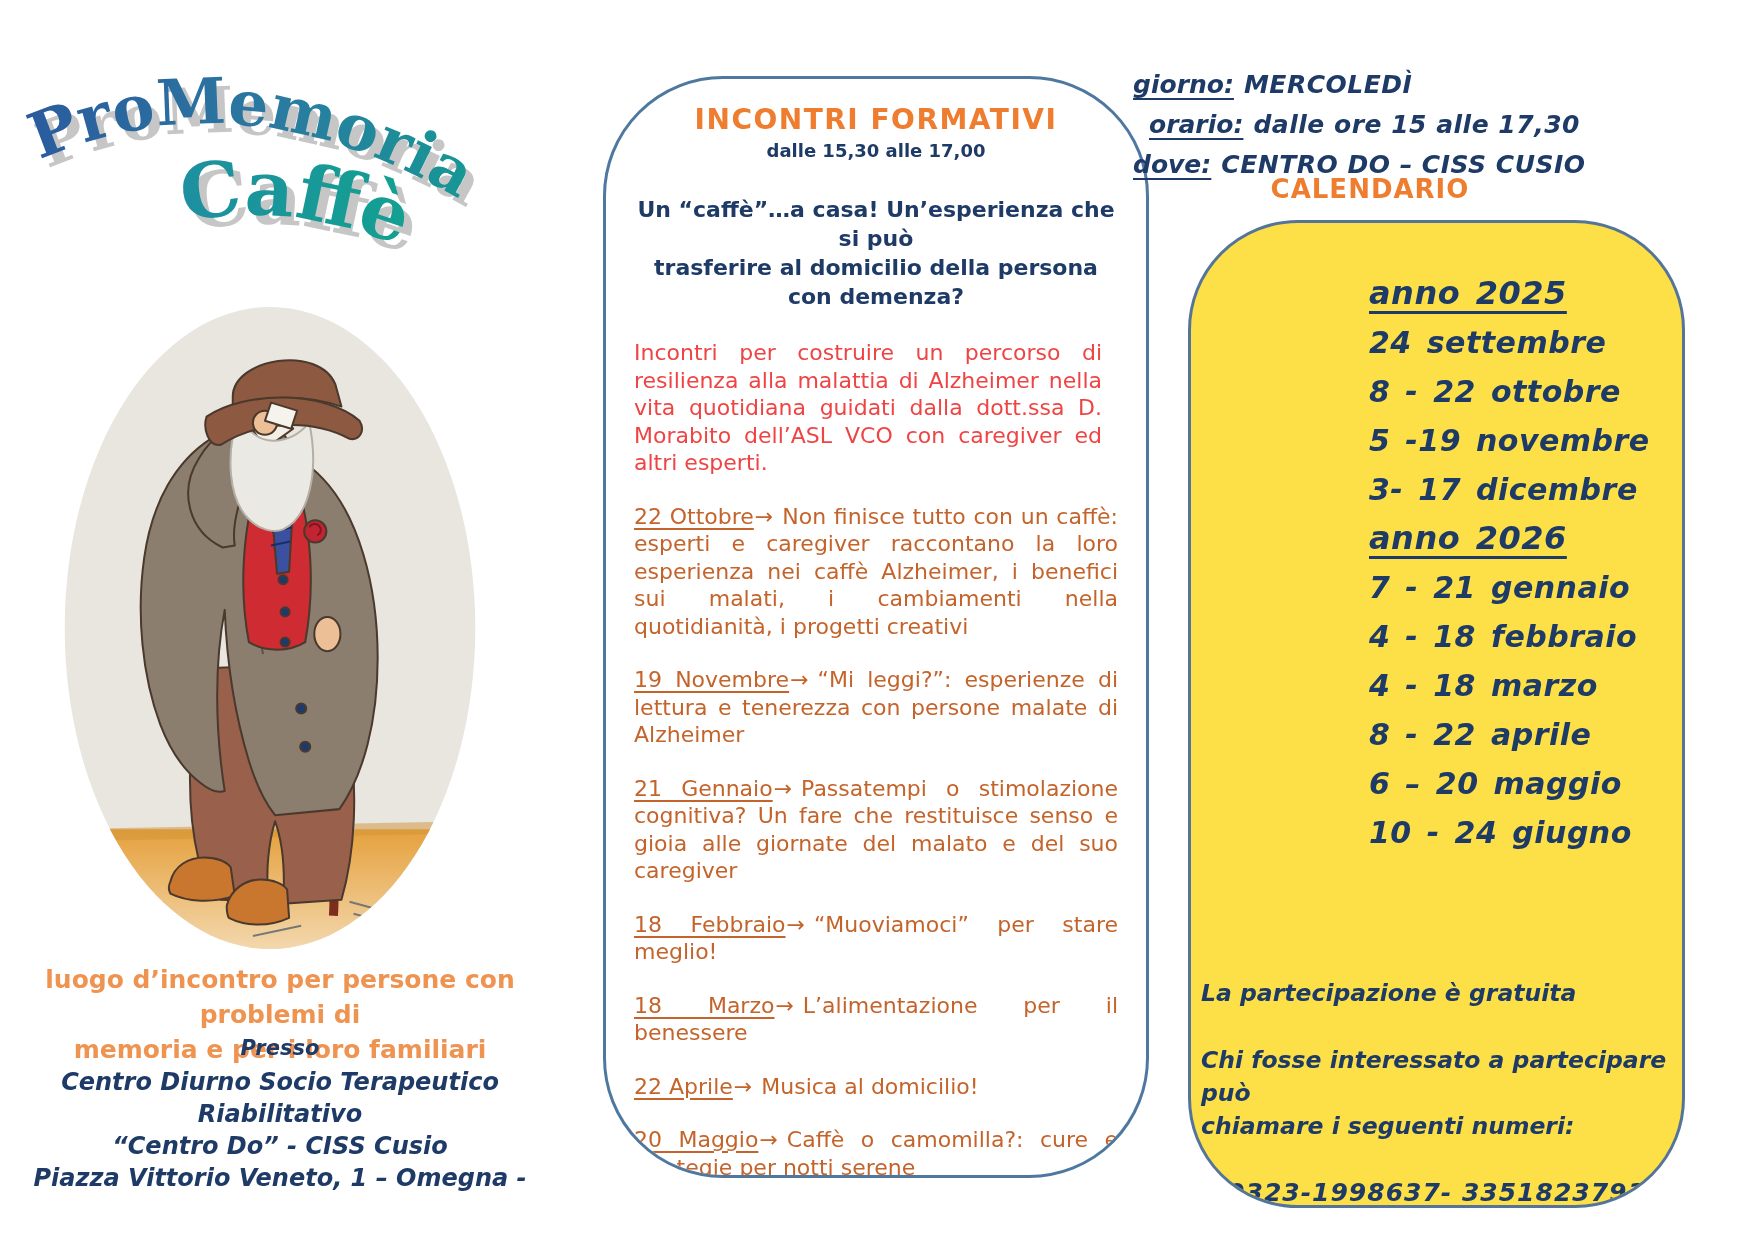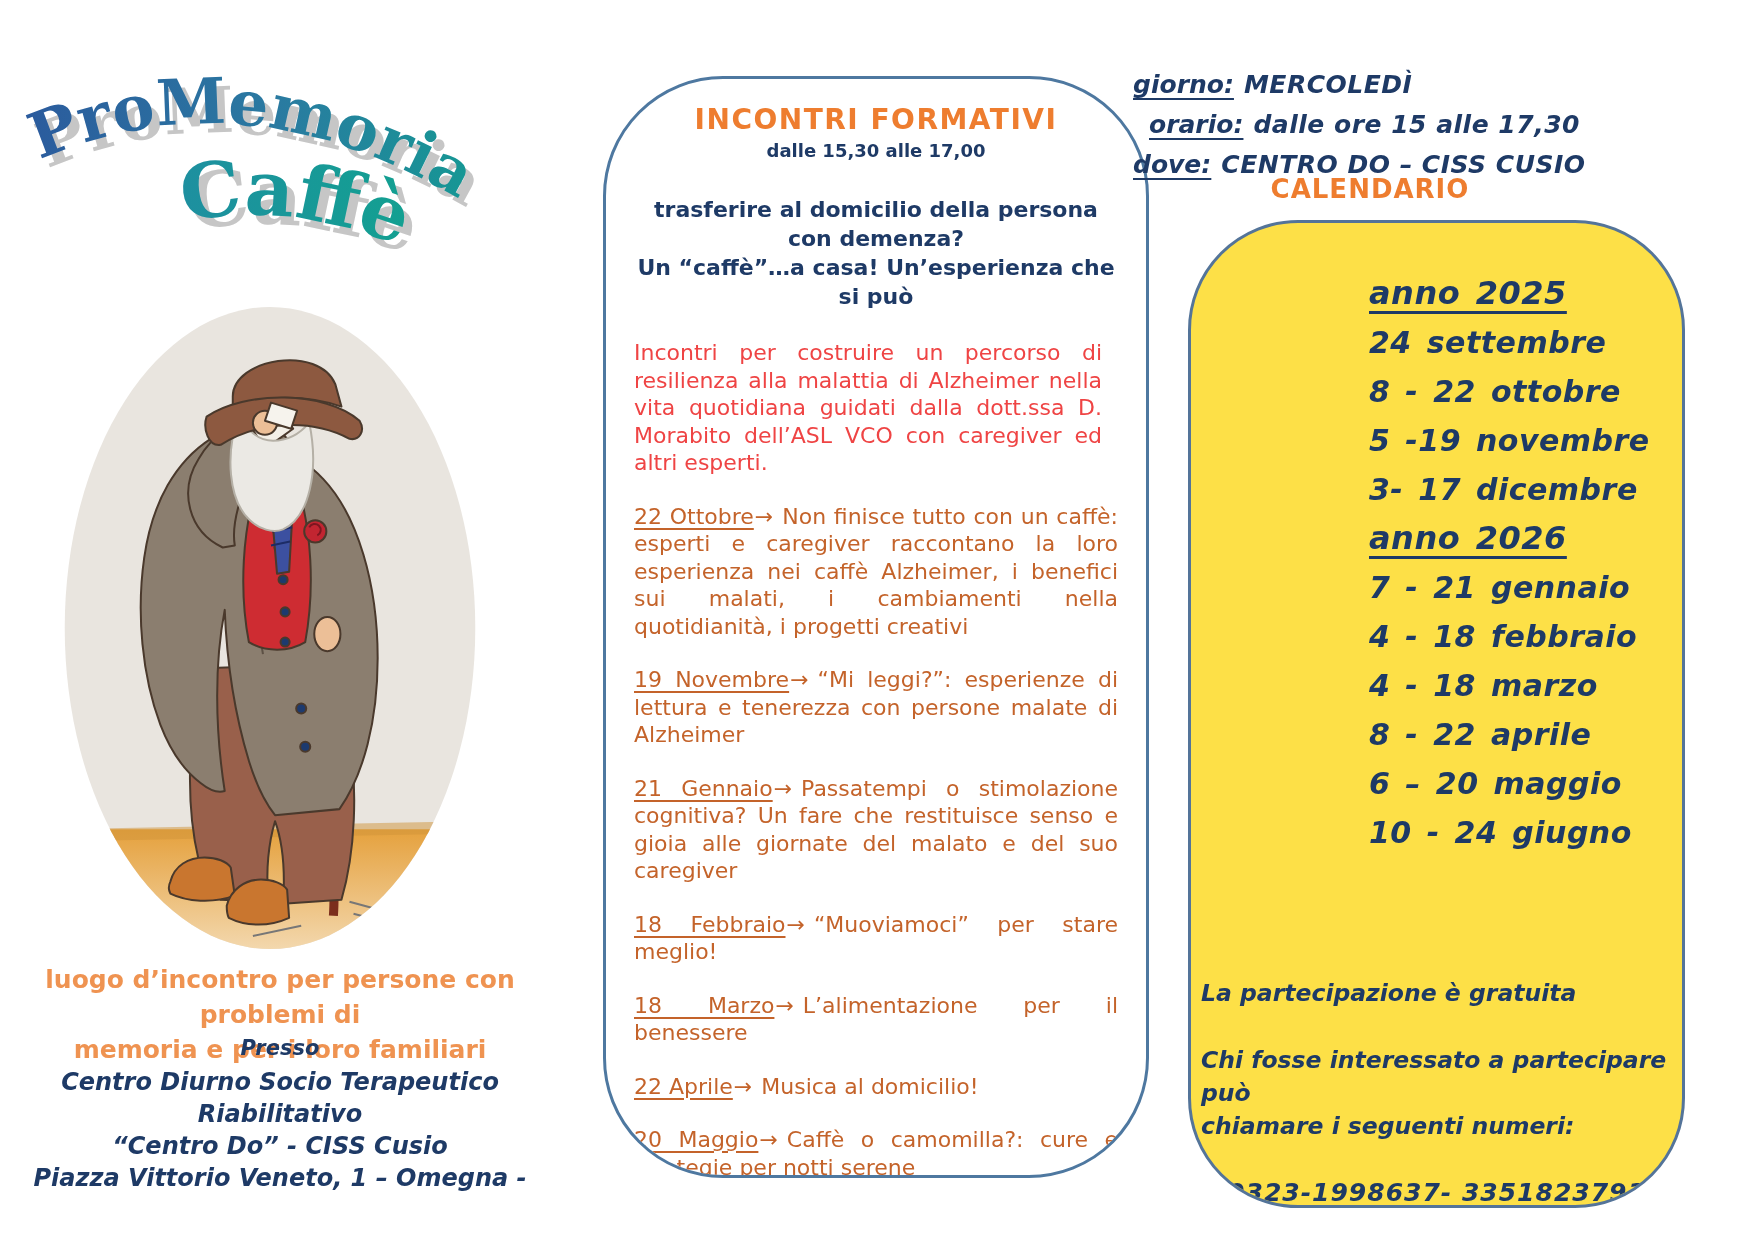--- a/index.html
+++ b/index.html
@@ -161,22 +161,22 @@
   <div class="venue">
     <div>Centro Diurno Socio Terapeutico Riabilitativo</div>
     <div>“Centro Do” - CISS Cusio</div>
     <div>Piazza Vittorio Veneto, 1 – Omegna -</div>
   </div>
 
   <section class="mid-box">
     <div class="mid-title">INCONTRI FORMATIVI</div>
     <div class="mid-subtitle">dalle 15,30 alle 17,00</div>
     <div class="mid-intro">
+      <div>Un “caffè”…a casa! Un’esperienza che si può</div>
       <div>trasferire al domicilio della persona con demenza?</div>
-      <div>Un “caffè”…a casa! Un’esperienza che si può</div>
     </div>
     <p class="mid-desc">Incontri per costruire un percorso di resilienza alla malattia di Alzheimer nella vita quotidiana guidati dalla dott.ssa D. Morabito dell’ASL VCO con caregiver ed altri esperti.</p>
 
     <p class="item">
       <span class="date">22 Ottobre</span><span class="arrow">→</span><span>Non finisce tutto con un caffè: esperti e caregiver raccontano la loro esperienza nei caffè Alzheimer, i benefici sui malati, i cambiamenti nella quotidianità, i progetti creativi</span>
     </p>
     <p class="item">
       <span class="date">19 Novembre</span><span class="arrow">→</span><span>“Mi leggi?”: esperienze di lettura e tenerezza con persone malate di Alzheimer</span>
     </p>
     <p class="item">

